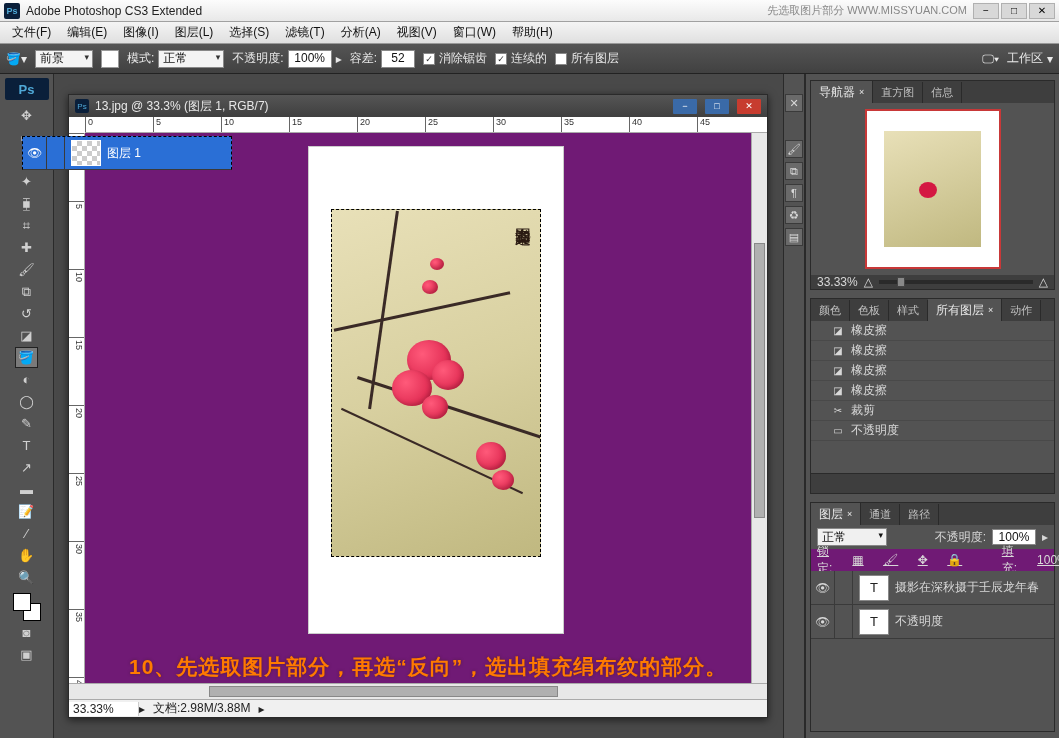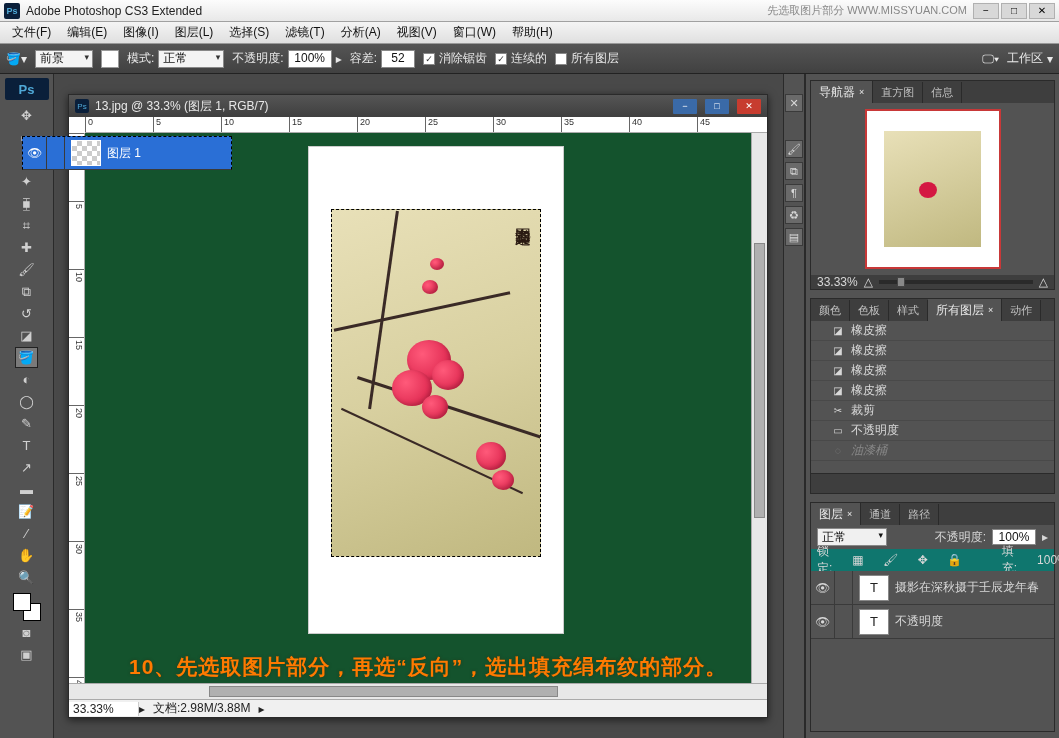--- a/index.html
+++ b/index.html
@@ -35,21 +35,21 @@
 .docwin .titleb .sp { flex:1; }
 .docwin .wbtn { width:24px; height:15px; display:flex; align-items:center; justify-content:center; font-size:9px; border-radius:1px; margin-left:2px; }
 .docwin .wmin { background:#3a6aa8; color:#fff; }
 .docwin .wmax { background:#3a6aa8; color:#fff; }
 .docwin .wclose { background:#c73c2f; color:#fff; }
 .rulerh { height:16px; background:#fff; border-bottom:1px solid #aaa; display:flex; position:relative; overflow:hidden; margin-left:16px; }
 .rulerh .tick { position:absolute; top:0; bottom:0; border-left:1px solid #666; font-size:9px; color:#333; padding-left:2px; }
 .rulerv { width:16px; background:#fff; border-right:1px solid #aaa; position:relative; overflow:hidden; }
 .rulerv .tick { position:absolute; left:0; right:0; border-top:1px solid #666; font-size:9px; color:#333; writing-mode:vertical-rl; padding-top:2px; }
 .canvas-wrap { flex:1; display:flex; position:relative; }
-.canvas-scroll { flex:1; background:#14532d; position:relative; overflow:hidden; }
+.canvas-scroll { flex:1; background:#701a75; position:relative; overflow:hidden; }
 .canvas { position:absolute; top:14px; left:224px; width:254px; height:486px; background:#fff; box-shadow:0 0 0 1px #ccc; }
 .sel { position:absolute; top:62px; left:22px; width:210px; height:348px; border:1px dashed #000; background:linear-gradient(160deg,#e8e0b8 0%,#d8d0a0 50%,#c0b880 100%); overflow:hidden; }
 .branch { position:absolute; background:#3a2a26; }
 .b1 { top:0; left:50px; width:3px; height:200px; transform:rotate(8deg); }
 .b2 { top:100px; left:0; width:180px; height:3px; transform:rotate(-12deg); }
 .b3 { top:200px; left:20px; width:220px; height:3px; transform:rotate(18deg); }
 .b4 { top:240px; left:0; width:200px; height:2px; transform:rotate(25deg); }
 .flower { position:absolute; border-radius:50%; background:radial-gradient(circle at 35% 35%,#ff5a7a,#d41842); box-shadow:inset -2px -2px 4px rgba(0,0,0,.2); }
 .f1 { top:130px; left:75px; width:44px; height:40px; }
 .f2 { top:160px; left:60px; width:40px; height:36px; }
@@ -87,21 +87,21 @@
 .hist-body { flex:1; background:#535353; overflow:auto; }
 .hist-row { height:20px; display:flex; align-items:center; padding:0 4px 0 16px; color:#d8d8d8; gap:6px; font-size:11px; border-bottom:1px solid #494949; }
 .hist-row.dim { color:#888; font-style:italic; }
 .hist-row .hicon { width:14px; height:14px; display:flex; align-items:center; justify-content:center; font-size:10px; }
 .hist-row .mark { width:10px; color:#d8d8d8; margin-left:-12px; }
 .panel-foot { height:20px; background:#3e3e3e; border-top:1px solid #2a2a2a; }
 .layer-opts { height:24px; display:flex; align-items:center; padding:0 6px; gap:6px; color:#d8d8d8; background:#535353; font-size:11px; }
 .layer-opts .dd { height:18px; background:#f0f0f0; border:1px solid #888; color:#111; padding:0 16px 0 4px; position:relative; }
 .layer-opts .dd::after { content:"▾"; position:absolute; right:3px; top:1px; font-size:9px; }
 .layer-opts .inp { height:16px; background:#fff; border:1px solid #888; color:#111; width:44px; text-align:center; }
-.layer-lock { height:22px; display:flex; align-items:center; padding:0 6px; gap:20px; color:#d8d8d8; font-size:11px; background:#0f766e; }
+.layer-lock { height:22px; display:flex; align-items:center; padding:0 6px; gap:20px; color:#d8d8d8; font-size:11px; background:#701a75;text-decoration:underline; }
 .layer-lock .li { width:14px; height:14px; display:flex; align-items:center; justify-content:center; }
 .layer-list { background:#535353; }
 .layer-row { height:34px; display:flex; align-items:center; border-bottom:1px solid #3a3a3a; color:#d8d8d8; font-size:11px; }
 .layer-row .eye { width:24px; text-align:center; border-right:1px solid #3a3a3a; height:100%; display:flex; align-items:center; justify-content:center; }
 .layer-row .lk { width:18px; border-right:1px solid #3a3a3a; height:100%; }
 .layer-row .th { width:30px; height:26px; margin:0 6px; border:1px solid #888; background:#fff; display:flex; align-items:center; justify-content:center; font-size:13px; color:#222; }
 .layer-row .th.checker { background:repeating-conic-gradient(#ccc 0 25%,#fff 0 50%) 0 0/10px 10px; }
 .layer-row.sel { background:#2a6fd6; color:#fff; }
 .layer-row.sel .th { border-color:#fff; }
 </style>
@@ -354,25 +354,20 @@
           <div class="hist-row">
             <span class="mark"></span>
             <span class="hicon">✂</span>
             <span>裁剪</span>
           </div>
           <div class="hist-row">
             <span class="mark"></span>
             <span class="hicon">▭</span>
             <span>不透明度</span>
           </div>
-          <div class="hist-row dim">
-            <span class="mark"></span>
-            <span class="hicon">◌</span>
-            <span>油漆桶</span>
-          </div>
         </div>
       <div class="panel-foot"></div>
     </div>
 
     <div class="panel" style="flex:1">
       <div class="tabs">
         <div class="tab active">
             <span>图层</span>
             <span class="x">×</span>
           </div>

